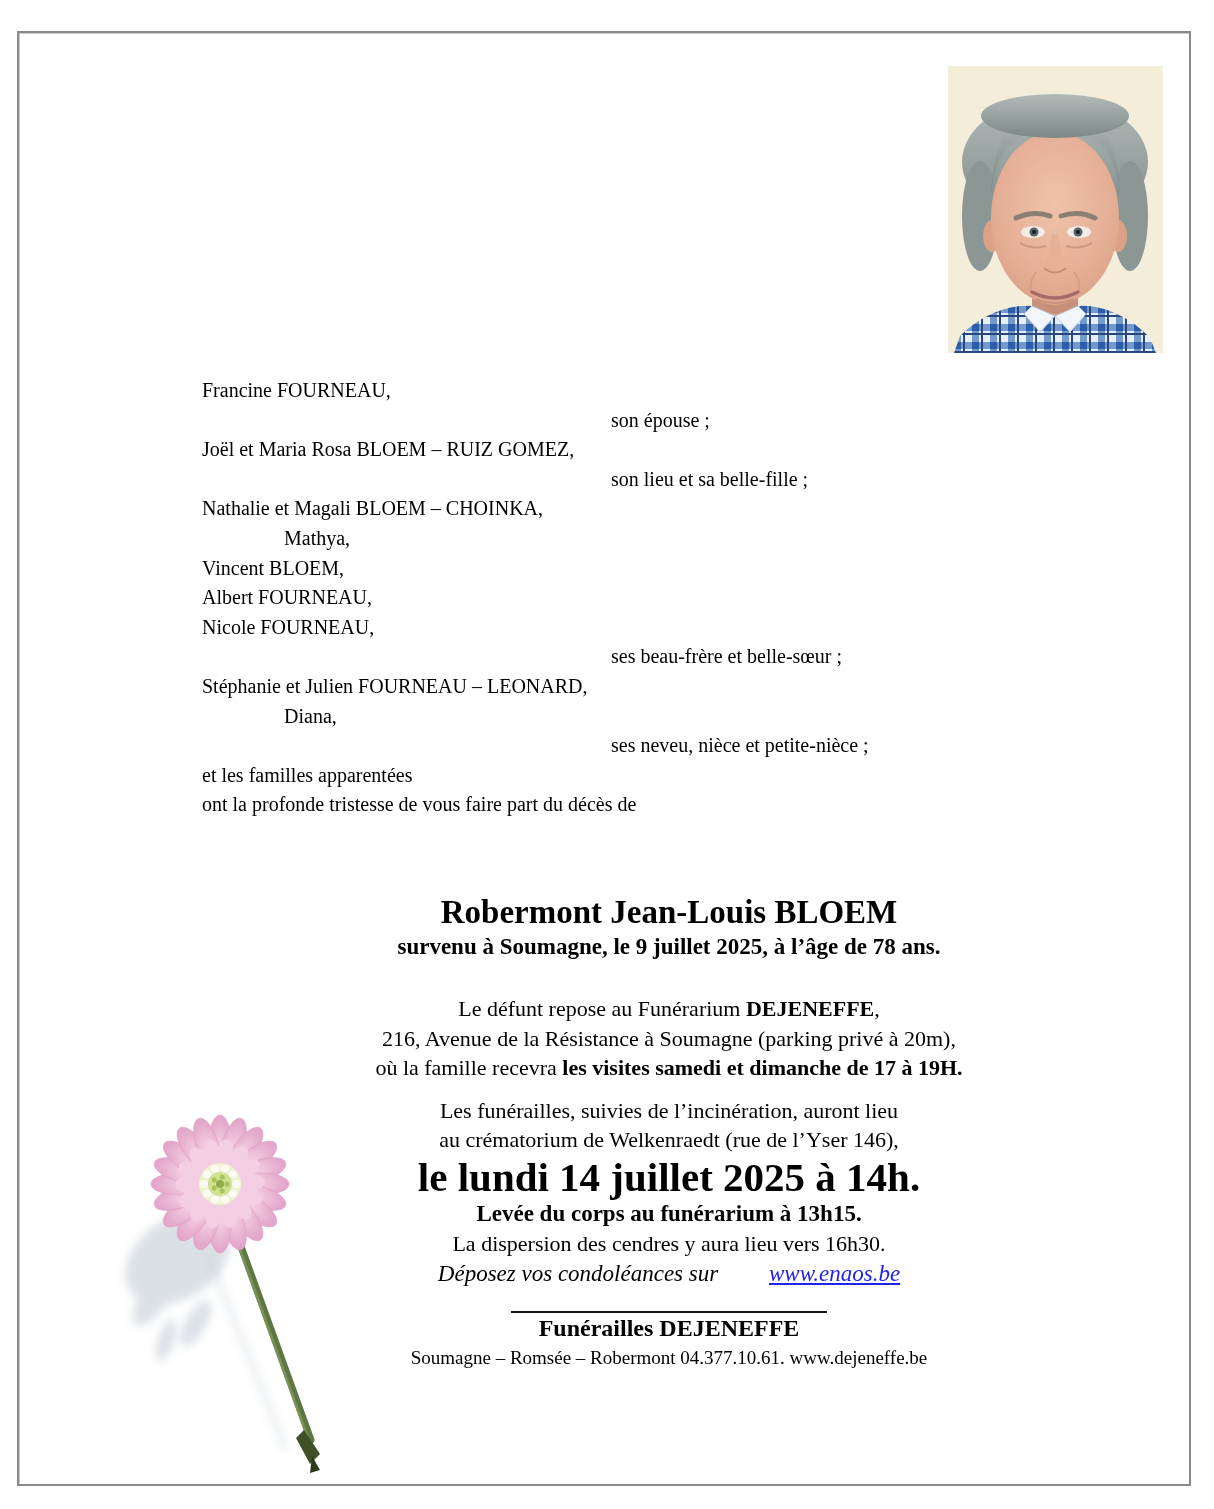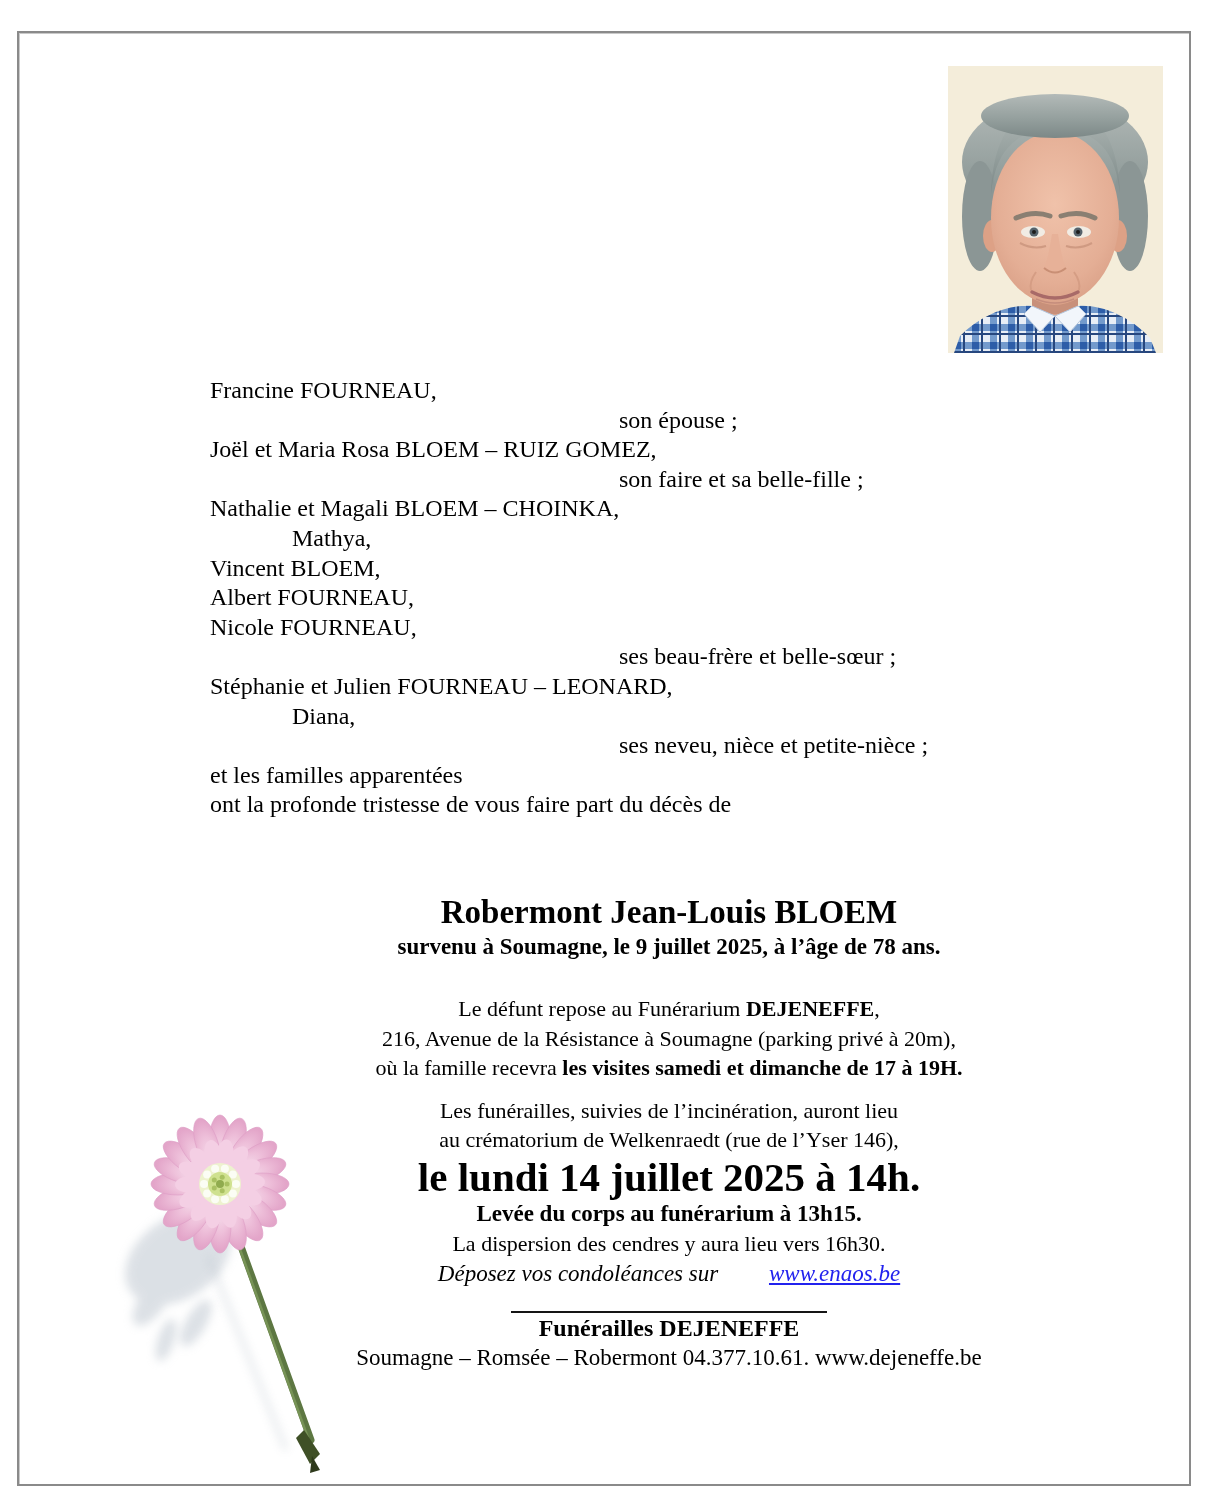--- a/index.html
+++ b/index.html
@@ -10,43 +10,43 @@
   }
   .page-border{
     position:absolute;left:17px;top:31px;width:1174px;height:1455px;
     box-sizing:border-box;border:2px solid #8a8a8a;
     box-shadow:1px 1px 0 #c9c9c9 inset;
   }
   .portrait{position:absolute;left:948px;top:66px;width:215px;height:287px;}
   .flower{position:absolute;left:108px;top:1088px;width:230px;height:390px;}
 
   .family{
-    position:absolute;left:210px;top:376px;width:920px;
-    font-size:24px;line-height:29.6px;white-space:nowrap;
+    position:absolute;left:202px;top:376px;width:920px;
+    font-size:20px;line-height:29.6px;white-space:nowrap;
   }
   .fam-line.rel{padding-left:409px;}
   .fam-line.sub{padding-left:82px;}
 
   .announce{
     position:absolute;left:150px;top:892px;width:1038px;
     text-align:center;font-size:22px;
   }
   .announce p{margin:0;}
   .deceased{font-size:33px;font-weight:bold;margin:0;line-height:40px;}
   .death-line{font-size:23px;font-weight:bold;line-height:30px;margin-top:5px;}
   .repose{margin-top:32px;line-height:29.5px;}
   .funeral{margin-top:13px;line-height:29.5px;}
   .big-date{font-size:41px;font-weight:bold;margin-top:21px;line-height:44px;}
   .levee{font-size:23px;font-weight:bold;margin-top:23px;line-height:30px;}
   .dispersion{margin-top:22px;line-height:30px;}
   .condolences{font-style:italic;font-size:23px;margin-top:22px;line-height:30px;}
   .condolences a{color:var(--link-color,#2222ee);text-decoration:underline;margin-left:45px;}
   .divider{width:316px;border:none;border-top:2px solid #151515;margin:22px auto 0 auto;}
   .footer-company{font-size:24px;font-weight:bold;line-height:30px;margin-top:1px;}
-  .footer-locations{font-size:23px;line-height:30px;}
+  .footer-locations{font-size:19px;line-height:30px;}
 </style>
 </head>
 <body>
 
 <div class="page-border"></div>
 
 <div class="portrait">
   <svg viewBox="0 0 215 287" width="215" height="287">
     <defs>
       <radialGradient id="skin" cx="50%" cy="42%" r="65%">
@@ -99,21 +99,21 @@
     <path d="M6,287 L12,270 C34,248 62,238 84,240 L107,250 L130,240 C152,238 182,250 202,272 L208,287 Z" fill="url(#plaid)"></path>
     <path d="M84,240 L107,250 L92,266 L76,248 Z" fill="#f2f6fb" stroke="#b9c9dd" stroke-width="1"></path>
     <path d="M130,240 L107,250 L122,266 L138,248 Z" fill="#f2f6fb" stroke="#b9c9dd" stroke-width="1"></path>
   </svg>
 </div>
 
 <div class="family">
     <div class="fam-line name">Francine FOURNEAU,</div>
     <div class="fam-line rel">son épouse ;</div>
     <div class="fam-line name">Joël et Maria Rosa BLOEM – RUIZ GOMEZ,</div>
-    <div class="fam-line rel">son faire et sa belle-fille ;</div>
+    <div class="fam-line rel">son lieu et sa belle-fille ;</div>
     <div class="fam-line name">Nathalie et Magali BLOEM – CHOINKA,</div>
     <div class="fam-line sub">Mathya,</div>
     <div class="fam-line name">Vincent BLOEM,</div>
     <div class="fam-line name">Albert FOURNEAU,</div>
     <div class="fam-line name">Nicole FOURNEAU,</div>
     <div class="fam-line rel">ses beau-frère et belle-sœur ;</div>
     <div class="fam-line name">Stéphanie et Julien FOURNEAU – LEONARD,</div>
     <div class="fam-line sub">Diana,</div>
     <div class="fam-line rel">ses neveu, nièce et petite-nièce ;</div>
     <div class="fam-line name">et les familles apparentées</div>

